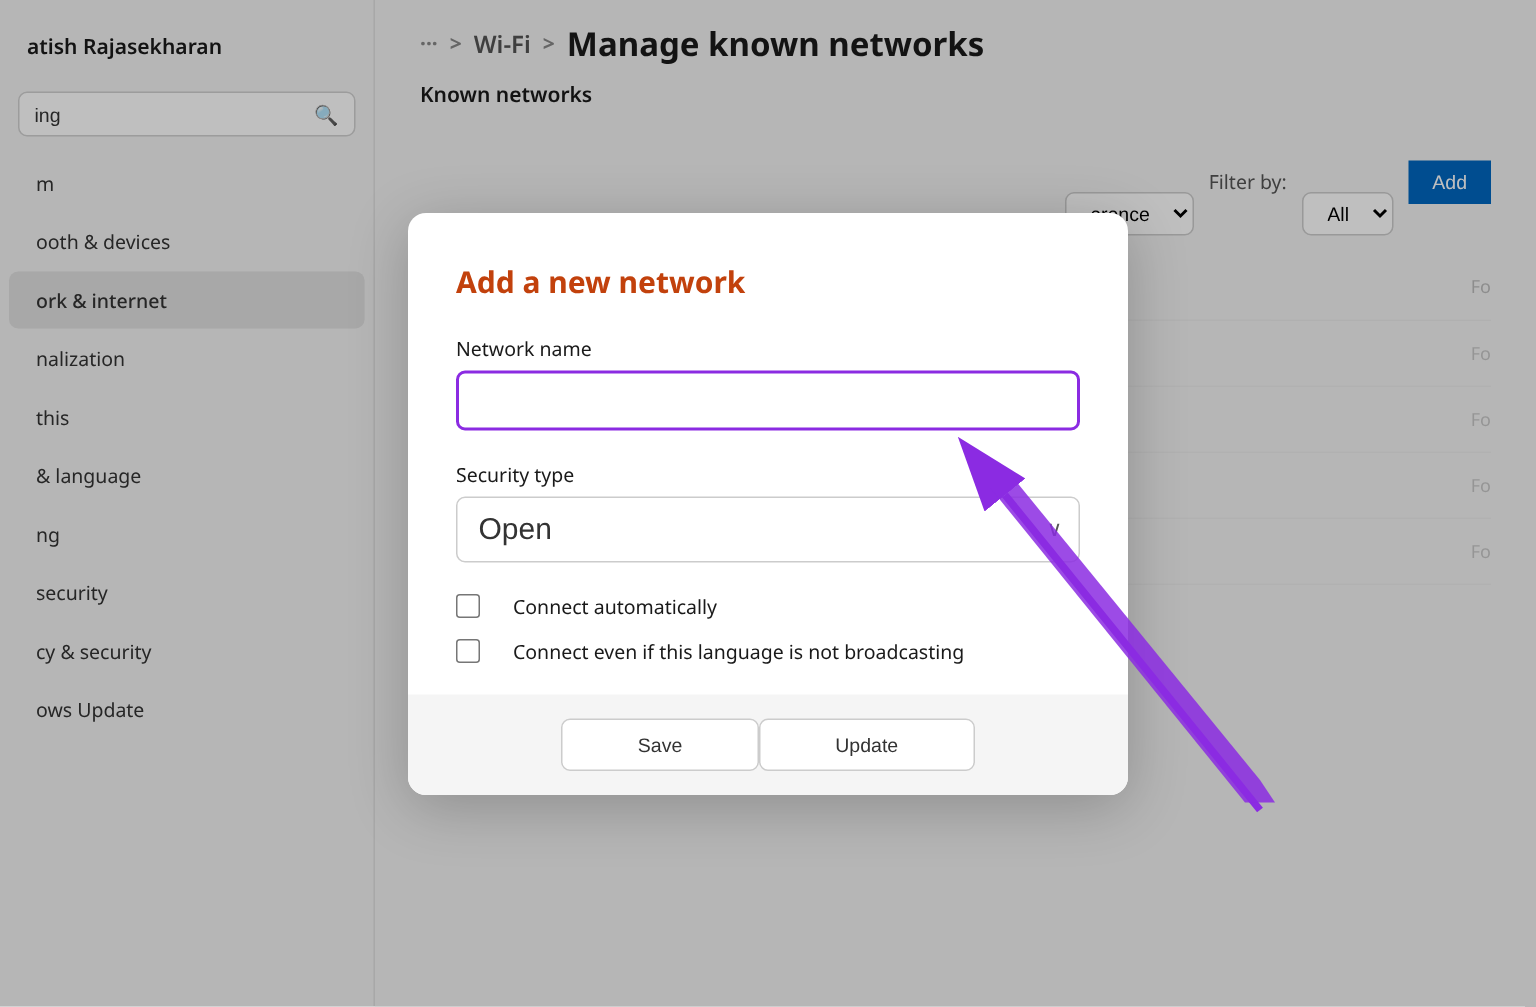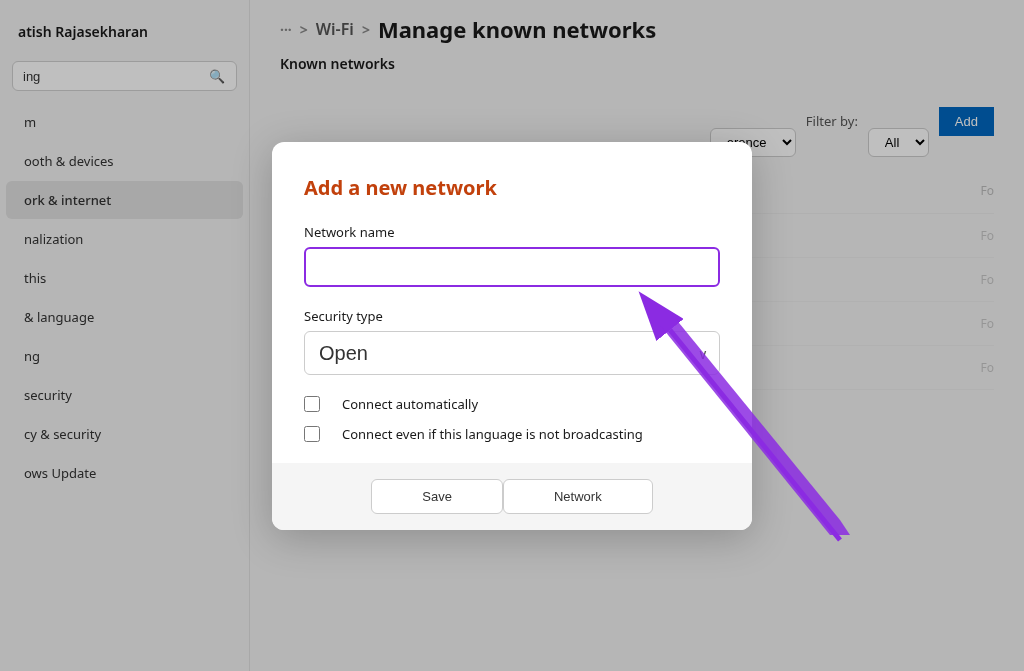--- a/index.html
+++ b/index.html
@@ -410,21 +410,21 @@
       <label class="checkbox-label" for="connect-auto">Connect automatically</label>
     </div>
 
     <div class="checkbox-row">
       <input type="checkbox" id="connect-broadcast" style="">
       <label class="checkbox-label" for="connect-broadcast">Connect even if this language is not broadcasting</label>
     </div>
 
     <div class="dialog-footer">
       <button class="btn-save">Save</button>
-      <button class="btn-cancel">Network</button>
+      <button class="btn-cancel">Update</button>
     </div>
 
   </div>
 </div>
 
 <div class="arrow-annotation" style="top:0;left:0;width:1024px;height:671px;">
   <svg width="1024" height="671" viewBox="0 0 1024 671" class="arrow-svg">
 
     <defs>
       <marker id="arrowhead" markerWidth="10" markerHeight="7" refX="0" refY="3.5" orient="auto">

